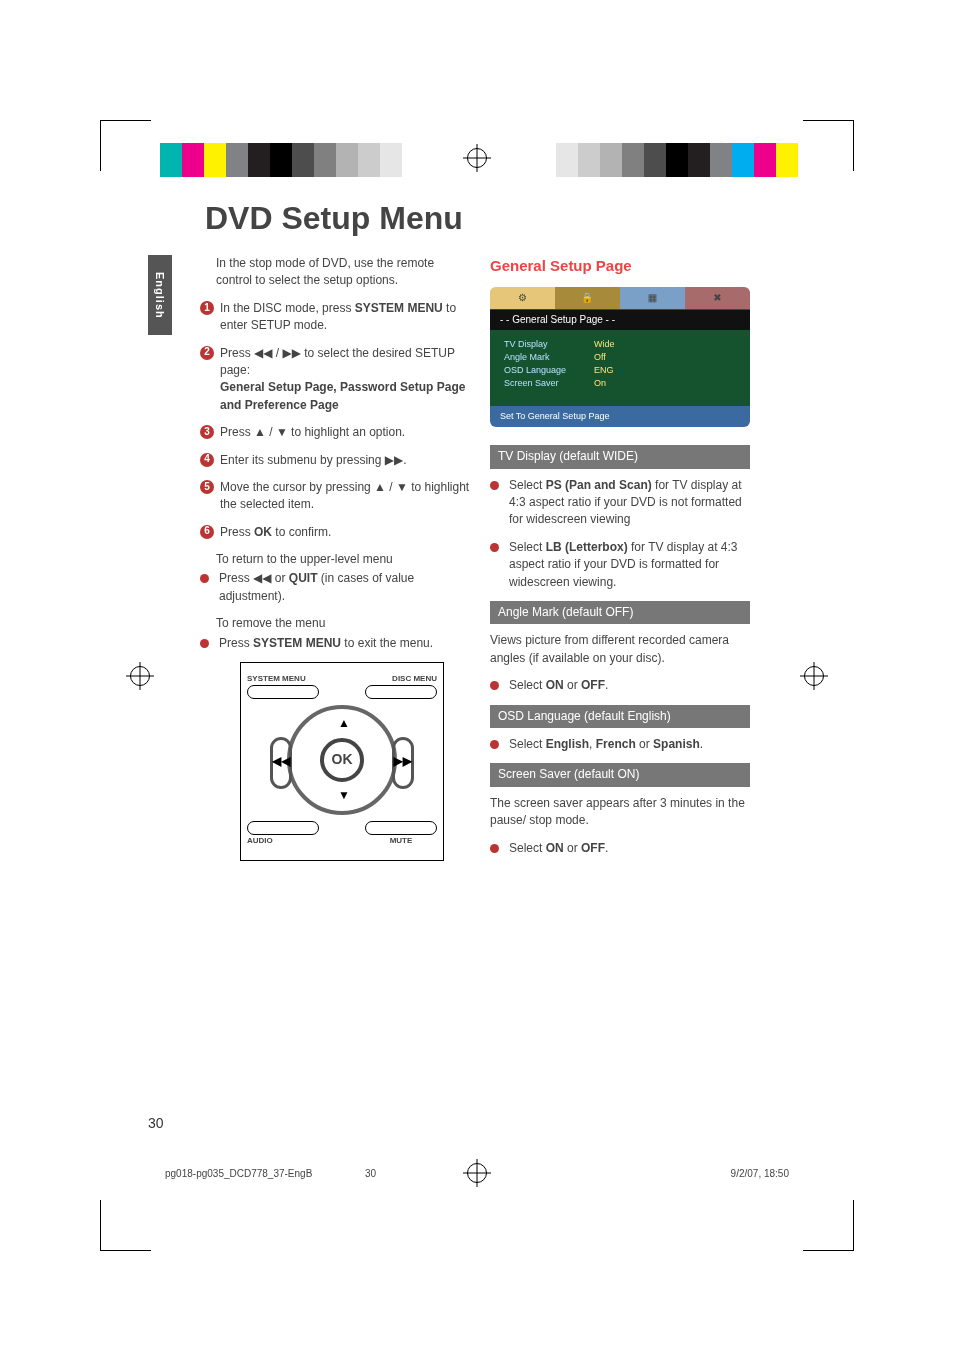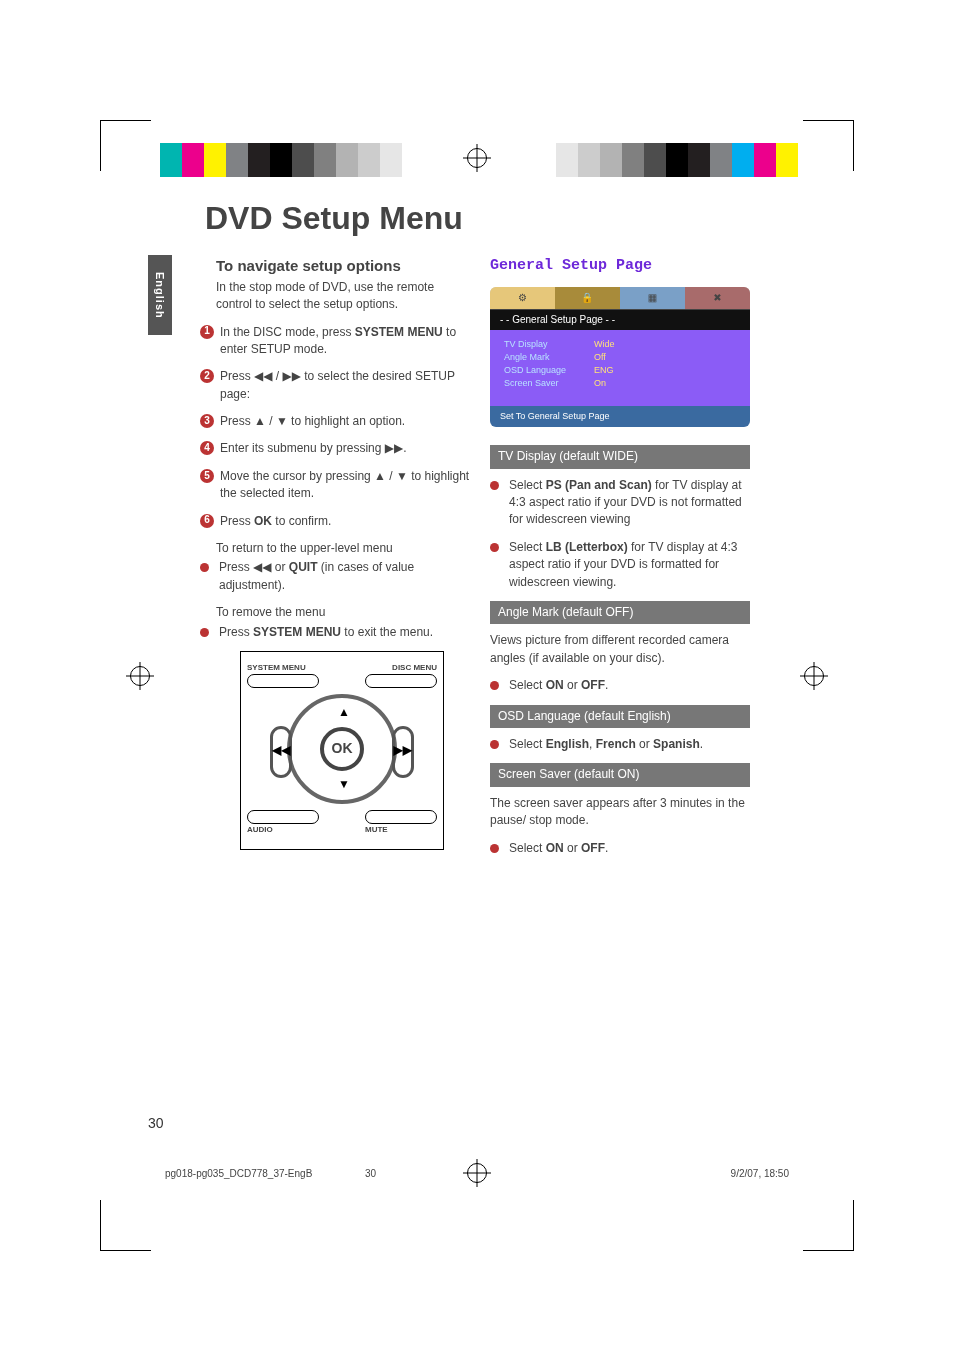--- a/index.html
+++ b/index.html
@@ -22,42 +22,42 @@
   .regmark.left{ top:50%; left:130px; transform:translateY(-50%);}
   .regmark.right{ top:50%; right:130px; transform:translateY(-50%);}
   h1.title { position:absolute; left:205px; top:200px; font-size:32px; font-weight:bold; color:#444; margin:0;}
   .lang-tab { position:absolute; left:148px; top:255px; width:24px; height:80px; background:#555; color:#fff;
               writing-mode:vertical-rl; text-orientation:mixed; font-weight:bold; font-size:11px;
               display:flex; align-items:center; justify-content:center; letter-spacing:1px;}
   .col { position:absolute; top:255px; width:275px; line-height:1.45; color:#444; }
   .col.left { left:200px; }
   .col.right { left:490px; width:260px; }
   h2.sub { font-size:15px; font-weight:bold; margin:0 0 2px 16px; color:#444;}
-  h2.sub2 { font-size:15px; font-weight:bold; margin:0 0 10px 0; color:#6d28d9;font-family:Liberation Mono, monospace;}
+  h2.sub2 { font-size:15px; font-weight:bold; margin:0 0 10px 0; color:#ef4444;}
   .intro { margin:0 11px 10px 16px; }
   .step { display:flex; margin:0 0 10px 0; }
   .num { width:14px; height:14px; border-radius:50%; background:#b33; color:#fff; font-size:10px; font-weight:bold;
          display:inline-flex; align-items:center; justify-content:center; margin-right:6px; flex:0 0 14px; margin-top:1px;}
   .dot { width:9px; height:9px; border-radius:50%; background:#b33; display:inline-block; margin-right:10px;
          flex:0 0 9px; margin-top:4px;}
   .step .txt { flex:1; }
   .step .txt b, .para b { font-weight:bold; }
   .mini-head { font-weight:normal; margin:6px 0 2px 16px; font-size:12px;}
   .para { margin:0 0 10px 0; }
   .bar { background:#777; color:#fff; font-weight:normal; padding:3px 8px; margin:6px 0 8px 0; font-size:12px;}
   .screenshot { margin:0 0 18px 0; }
   .screenshot .headrow{ display:flex; height:22px; background:linear-gradient(#ccc,#aaa);
                         border-top-left-radius:6px; border-top-right-radius:6px; overflow:hidden;}
   .screenshot .headrow div{ flex:1; display:flex; align-items:center; justify-content:center; font-size:10px;}
   .screenshot .headrow .a{ background:#e6c77a;}
   .screenshot .headrow .b{ background:#a88b3a;}
   .screenshot .headrow .c{ background:#7aa0c7;}
   .screenshot .headrow .d{ background:#a86b6b;}
   .screenshot .titlebar{ background:#111; color:#fff; padding:3px 10px; font-size:10px; border-top:1px solid #444;}
-  .screenshot .body{ background:#8b5cf6; color:#b8e0ff; padding:8px 14px 6px 14px; font-size:9px; min-height:62px;}
+  .screenshot .body{ background:#14532d; color:#b8e0ff; padding:8px 14px 6px 14px; font-size:9px; min-height:62px;}
   .screenshot .body .row{ display:flex; }
   .screenshot .body .row span:first-child{ width:90px; }
   .screenshot .body .row span:last-child{ color:#ffe17a; }
   .screenshot .foot{ background:#3a6aa0; color:#fff; padding:4px 10px; font-size:9px;
                      border-bottom-left-radius:6px; border-bottom-right-radius:6px;}
   .remote { border:1.5px solid #000; width:190px; margin:8px 0 0 40px; padding:10px 6px 14px 6px;
             display:flex; flex-direction:column; align-items:center; gap:6px; }
   .remote .toprow{ width:100%; display:flex; justify-content:space-between; font-size:8px; font-weight:bold;}
   .remote .pill{ border:1.5px solid #000; border-radius:10px; width:70px; height:12px; }
   .remote .pad { position:relative; width:140px; height:110px; }
@@ -120,30 +120,29 @@
 
 <div class="regmark top"></div>
 <div class="regmark bot"></div>
 <div class="regmark left"></div>
 <div class="regmark right"></div>
 
 <h1 class="title">DVD Setup Menu</h1>
 <div class="lang-tab">English</div>
 
 <div class="col left">
-  <h2 class="sub">To navigate setup options</h2>
   <p class="intro">In the stop mode of DVD, use the remote control to select the setup options.</p>
 
   <div class="step">
     <span class="num">1</span>
     <span class="txt"><span>In the DISC mode, press </span><b>SYSTEM MENU</b><span> to enter SETUP mode.</span></span>
   </div>
   <div class="step">
     <span class="num">2</span>
-    <span class="txt"><span>Press </span><span class="sym">◀◀ /  ▶▶</span><span> to select the desired  SETUP page:</span><br></span>
+    <span class="txt"><span>Press </span><span class="sym">◀◀ /  ▶▶</span><span> to select the desired  SETUP page:</span><br><b>General Setup Page, Password Setup Page and Preference Page</b></span>
   </div>
   <div class="step">
     <span class="num">3</span>
     <span class="txt">Press  ▲ / ▼ to highlight an option.</span>
   </div>
   <div class="step">
     <span class="num">4</span>
     <span class="txt"><span>Enter its submenu by pressing  </span><span class="sym">▶▶</span><span>.</span></span>
   </div>
   <div class="step">
@@ -186,21 +185,21 @@
       <div class="arrow au">▲</div>
       <div class="arrow ad">▼</div>
       <div class="arrow al">◀◀</div>
       <div class="arrow ar">▶▶</div>
     </div>
     <div class="botrow">
       <div style="text-align:left">
         <div class="pill"></div>
         <div>AUDIO</div>
       </div>
-      <div style="text-align:left">
+      <div style="text-align:center">
         <div class="pill"></div>
         <div>MUTE</div>
       </div>
     </div>
   </div>
 </div>
 
 <div class="col right">
   <h2 class="sub2">General Setup Page</h2>
 

